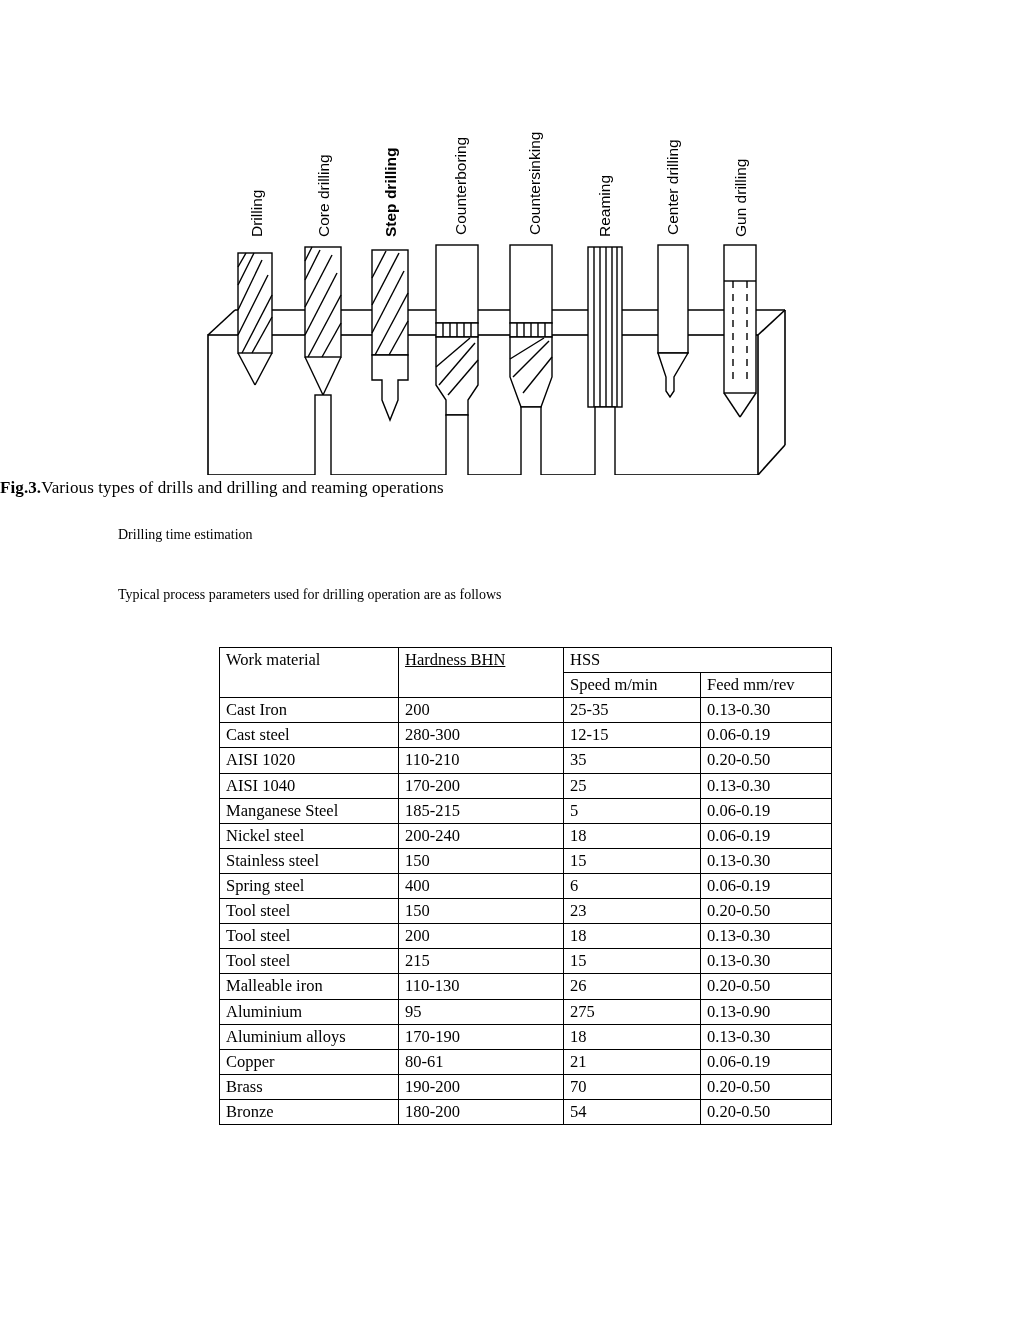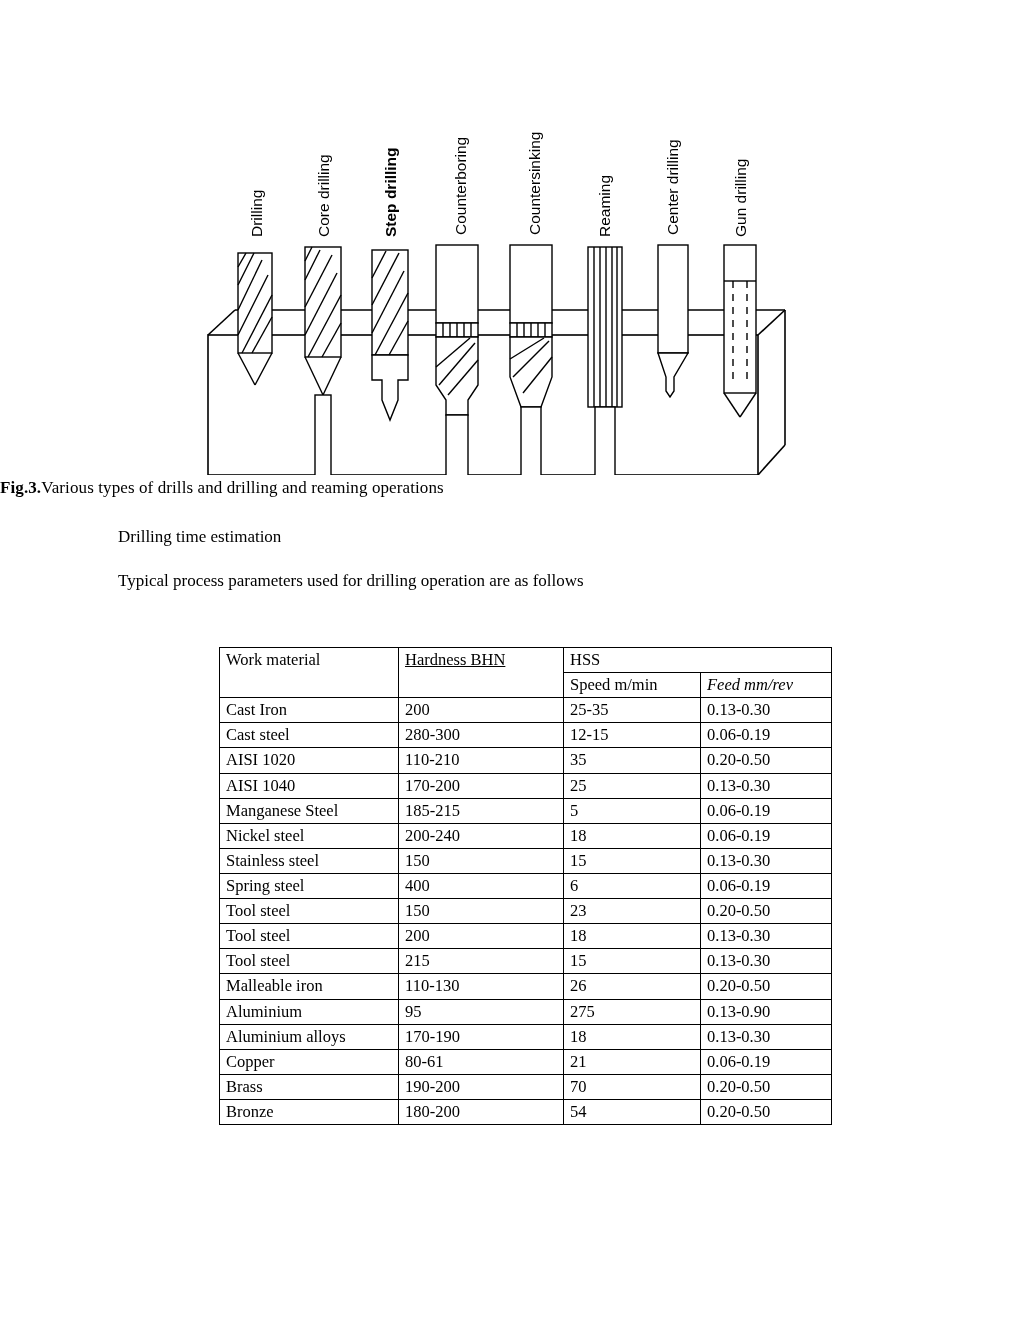--- a/index.html
+++ b/index.html
@@ -44,25 +44,25 @@
     letter-spacing: 0.1px;
   }
   .figure-caption .figlabel {
     font-weight: bold;
   }
 
   
   .para {
     position: absolute;
     left: 118px;
-    font-size: 17px;
+    font-size: 14px;
     line-height: 1.3;
   }
   .para-1 { top: 526px; }
-  .para-2 { top: 570px; }
+  .para-2 { top: 586px; }
 
   
   .table-wrap {
     position: absolute;
     left: 219px;
     top: 647px;
   }
   table.params {
     border-collapse: collapse;
     font-size: 16.5px;
@@ -75,21 +75,21 @@
     text-align: left;
     font-weight: normal;
     vertical-align: top;
     height: 20px;
     line-height: 1.28;
     white-space: nowrap;
   }
   .col-material { width: 166px; }
   .col-hardness { width: 152px; text-decoration: underline; }
   .col-speed    { width: 124px; margin-top: 46px; }
-  .col-feed     { width: 118px; font-style: italic; }
+  .col-feed     { width: 118px; }
 
   .hss-head {
     text-align: left;
   }
   
 </style>
 </head>
 <body>
 
 <div class="page">

